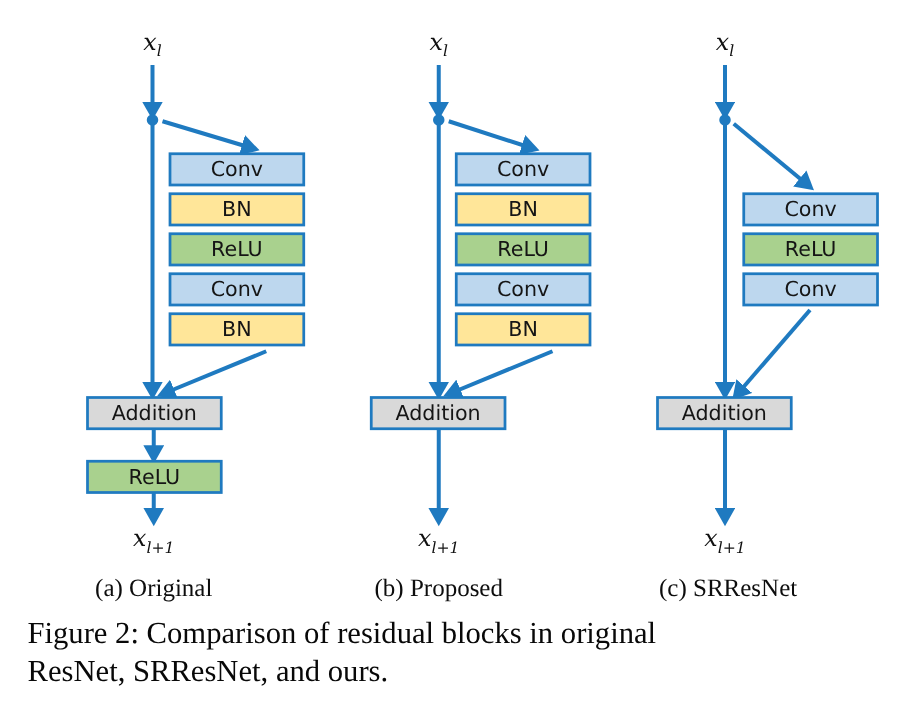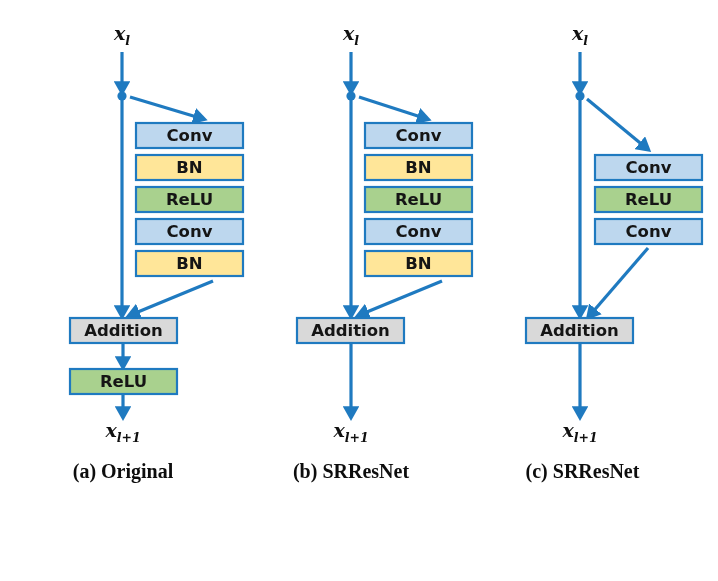--- a/index.html
+++ b/index.html
@@ -11,21 +11,20 @@
     width: 718px;
     height: 581px;
     font-family: "Liberation Serif", serif;
     position: relative;
     overflow: hidden;
   }
   #figure-root {
     position: relative;
     width: 718px;
     height: 581px;
-    font-weight: bold;
   }
   svg#diagram {
     position: absolute;
     left: 0;
     top: 0;
     width: 718px;
     height: 470px;
     display: block;
   }
   .node-box-text {
@@ -208,17 +207,21 @@
 
       <line x1="580" y1="343" x2="580" y2="413" stroke="#1f7ac0" stroke-width="3.2" marker-end="url(#arrowhead)"></line>
 
       <text class="math-label" x="580" y="437">
         <tspan>x</tspan><tspan class="math-sub" dy="5">l+1</tspan>
       </text>
     </g>
   </svg>
 
   <div class="subcaption" style="left:53px; top:460px; width:140px;">(a) Original</div>
-  <div class="subcaption" style="left:276px; top:460px; width:150px;">(b) SRResNet</div>
+  <div class="subcaption" style="left:276px; top:460px; width:150px;">(b) Proposed</div>
   <div class="subcaption" style="left:510px; top:460px; width:145px;">(c) SRResNet</div>
 
+  <div id="caption-block">
+    <div>Figure 2: Comparison of residual blocks in original</div>
+    <div>ResNet, SRResNet, and ours.</div>
+  </div>
 
 </div>
 
 </body></html>

